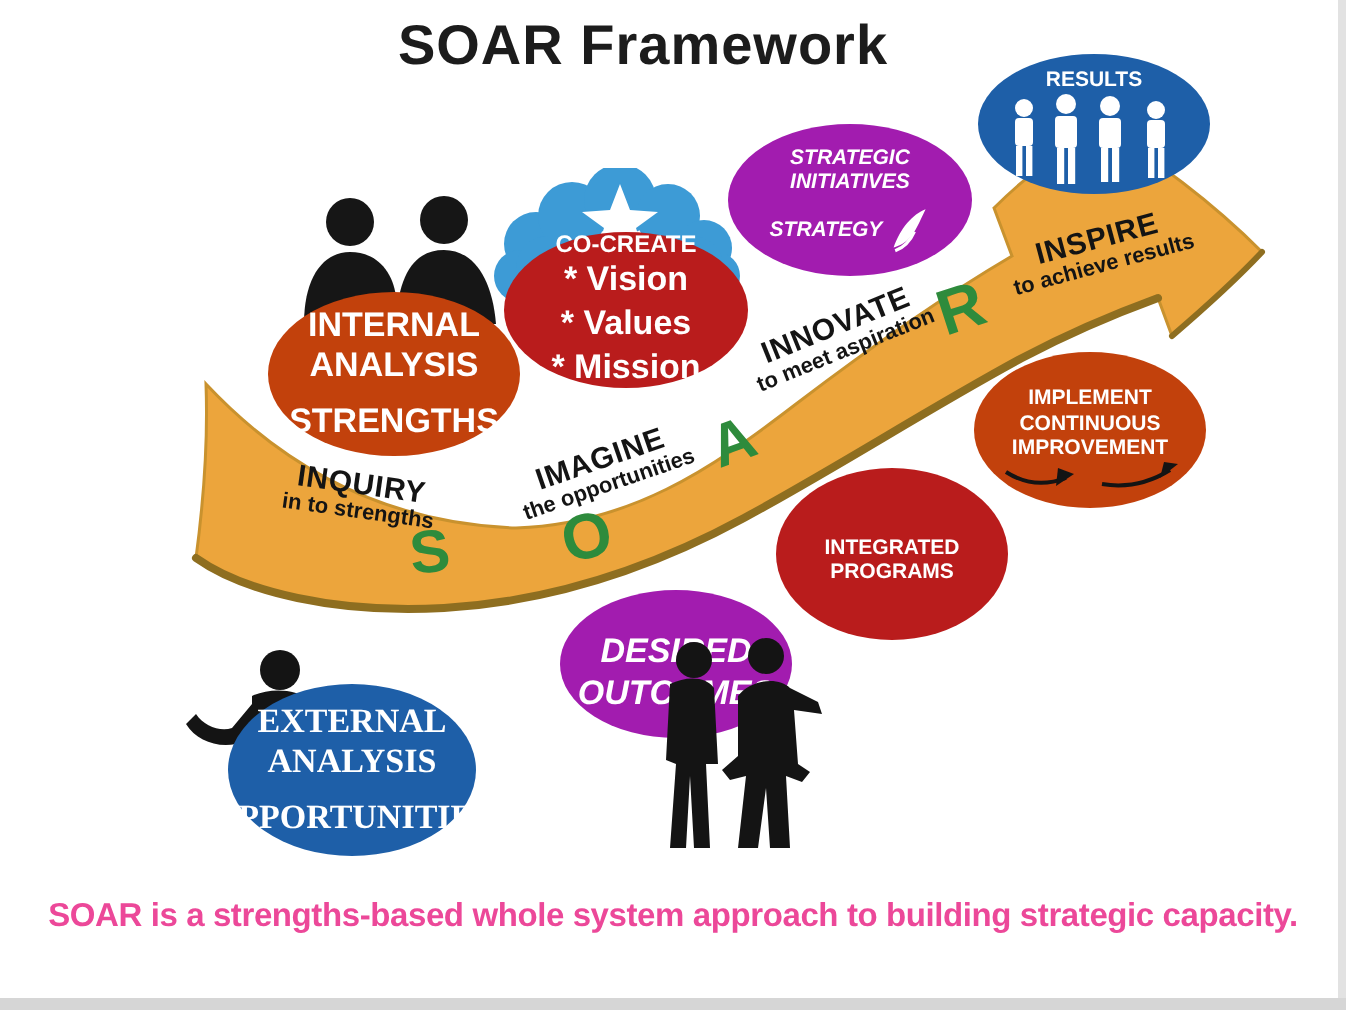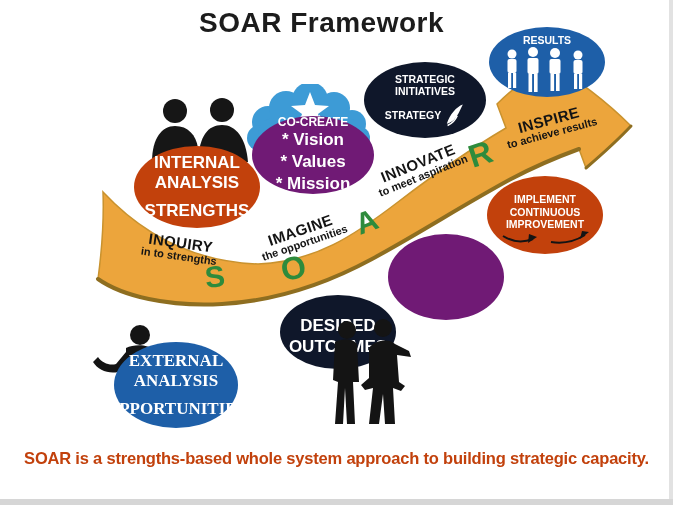--- a/index.html
+++ b/index.html
@@ -7,35 +7,35 @@
     position:relative;width:673px;height:505px;background:#ffffff;overflow:hidden;
     font-family:"Liberation Sans",sans-serif;
   }
   .abs{position:absolute;}
   .title{
     position:absolute;top:7px;left:0;right:30px;text-align:center;
     font-size:28px;font-weight:800;color:#1c1c1c;letter-spacing:0.5px;
   }
   .caption{
     position:absolute;top:449px;left:0;right:0;text-align:center;
-    font-size:16.5px;font-weight:bold;color:#c2410c;letter-spacing:-0.2px;
+    font-size:16.5px;font-weight:bold;color:#ec4899;letter-spacing:-0.2px;
   }
   .bubble{
     position:absolute;border-radius:50%;color:#fff;font-weight:bold;
     display:flex;flex-direction:column;align-items:center;justify-content:center;
     text-align:center;line-height:1.18;
   }
   .pre{white-space:pre-line;}
   .t105{font-size:10.5px;}
   .t11{font-size:17px;}
   .t12{font-size:12px;}
   .bub-red{background:#c2410c;}
-  .bub-green{background:#0f172a;}
+  .bub-green{background:#a21caf;font-style:italic;}
   .bub-blue{background:#1e5fa8;}
-  .bub-orange{background:#701a75;}
+  .bub-orange{background:#b91c1c;}
   .gap6{margin-top:6px;}
   .gap8{margin-top:8px;}
   .aw{position:absolute;text-align:center;color:#141414;}
   .aw .w{font-weight:bold;font-size:15px;letter-spacing:0.4px;}
   .aw .s{font-weight:bold;font-size:11px;margin-top:-1px;}
   .soar-letter{position:absolute;font-weight:bold;color:#2e8b3c;font-size:30px;}
   .strategy-row{display:flex;align-items:center;gap:2px;justify-content:center;}
 </style>
 </head>
 <body>
@@ -164,20 +164,22 @@
           <rect x="53" y="27" width="3.6" height="17"></rect>
         <circle cx="75" cy="8" r="4.5"></circle>
           <rect x="70.5" y="13" width="9" height="14" rx="2"></rect>
         <rect x="71" y="27" width="3.2" height="15"></rect>
           <rect x="76" y="27" width="3.2" height="15"></rect>
       </g>
     </svg>
   </div>
 
   <div class="bubble bub-orange" style="left:388px;top:234px;width:116px;height:86px;">
+    <div class="pre t105 gap6">INTEGRATED
+PROGRAMS</div>
   </div>
 
   <div class="bubble bub-green" style="left:280px;top:295px;width:116px;height:74px;justify-content:center;padding-top:9px;box-sizing:border-box;">
     <div class="pre t11">DESIRED
 OUTCOMES</div>
   </div>
 
   <svg class="abs" style="left:317px;top:318px;" width="96" height="112" viewBox="0 0 96 112">
     <g fill="#141414">
       <circle cx="30" cy="12" r="9"></circle>

